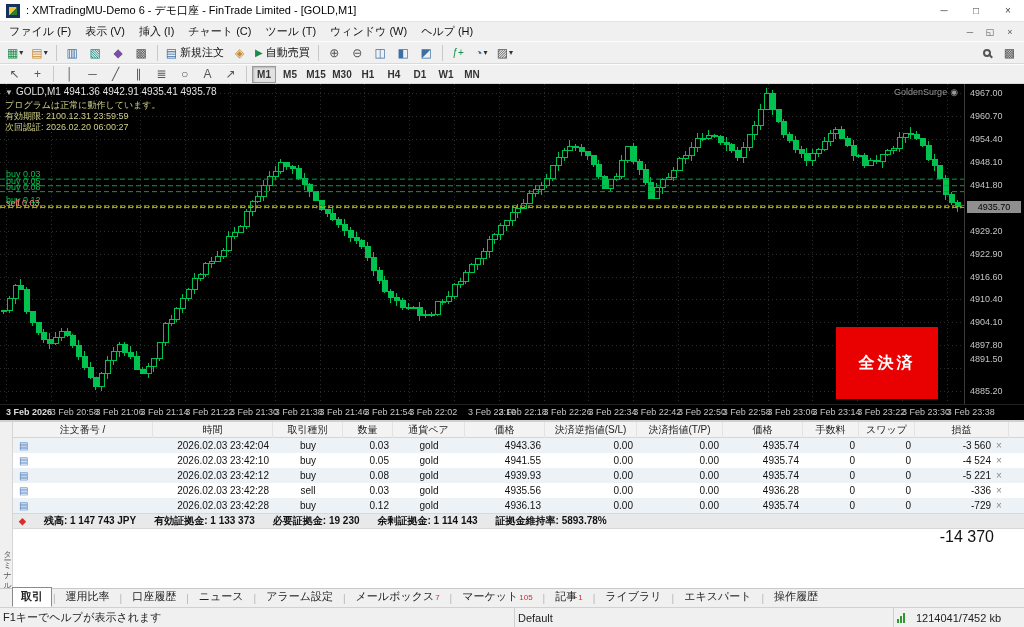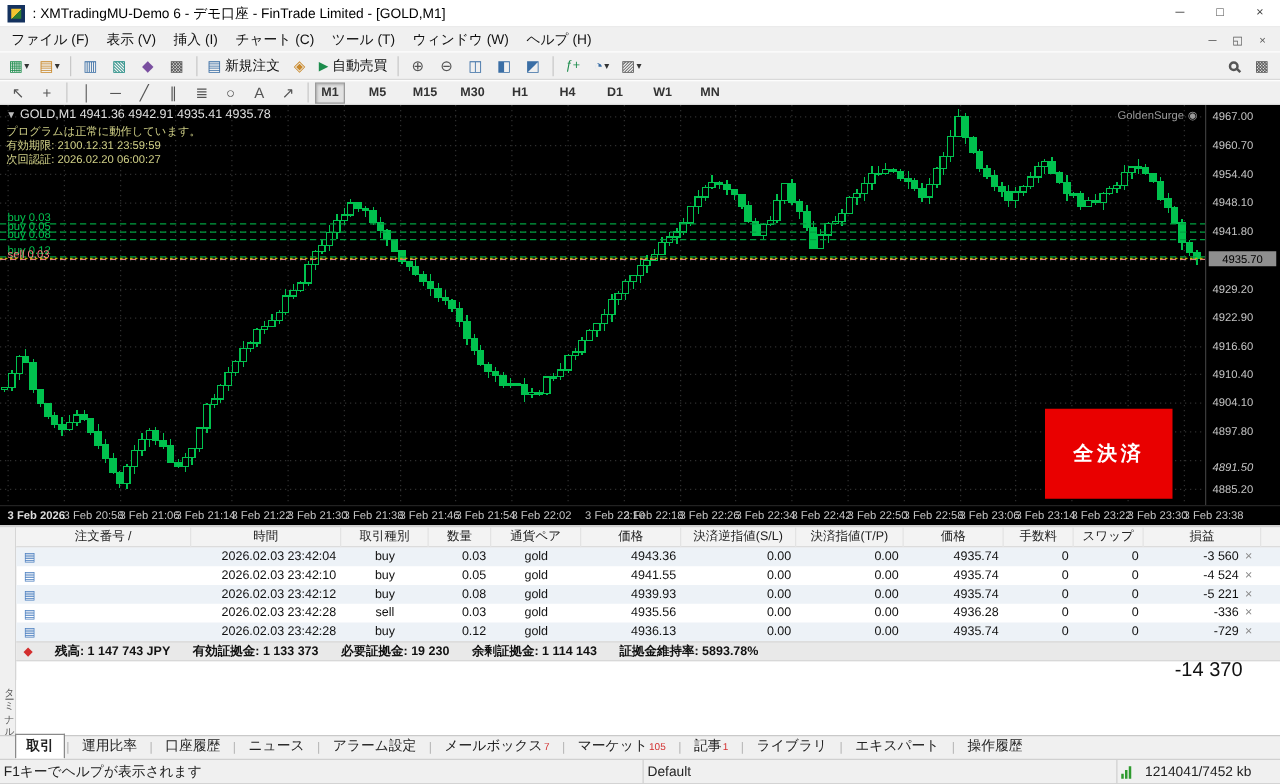--- a/index.html
+++ b/index.html
@@ -225,21 +225,21 @@
     <span class="tbtn">
         <span class="c-gray">○</span>
       </span>
     <span class="tbtn">
         <span class="c-gray">A</span>
       </span>
     <span class="tbtn">
         <span class="c-gray">↗</span>
       </span>
     <span class="tsep"></span>
-    <span id="timeframes" style="display:flex;gap:12px;">
+    <span id="timeframes" style="display:flex;">
         <span class="tfbtn active">M1</span>
         <span class="tfbtn">M5</span>
         <span class="tfbtn">M15</span>
         <span class="tfbtn">M30</span>
         <span class="tfbtn">H1</span>
         <span class="tfbtn">H4</span>
         <span class="tfbtn">D1</span>
         <span class="tfbtn">W1</span>
         <span class="tfbtn">MN</span>
       </span>
@@ -651,21 +651,21 @@
         <div class="plabel" style="top: 49.964px;">4954.40</div>
         <div class="plabel" style="top: 72.896px;">4948.10</div>
         <div class="plabel" style="top: 95.828px;">4941.80</div>
         <div class="plabel" style="top: 118.76px;">4935.50</div>
         <div class="plabel" style="top: 141.692px;">4929.20</div>
         <div class="plabel" style="top: 164.624px;">4922.90</div>
         <div class="plabel" style="top: 187.556px;">4916.60</div>
         <div class="plabel" style="top: 210.124px;">4910.40</div>
         <div class="plabel" style="top: 233.056px;">4904.10</div>
         <div class="plabel" style="top: 255.988px;">4897.80</div>
-        <div class="plabel" style="top: 285px; font-style: italic;">4891.50</div>
+        <div class="plabel" style="top: 270px;">4891.50</div>
         <div class="plabel" style="top: 301.852px;">4885.20</div>
       </div>
   </div>
   <div id="time-axis">
       <div class="tlabel first" style="left: 6px;">3 Feb 2026</div>
       <div class="tlabel" style="left: 50.8px;">3 Feb 20:58</div>
       <div class="tlabel" style="left: 95.6px;">3 Feb 21:06</div>
       <div class="tlabel" style="left: 140.4px;">3 Feb 21:14</div>
       <div class="tlabel" style="left: 185.2px;">3 Feb 21:22</div>
       <div class="tlabel" style="left: 230px;">3 Feb 21:30</div>

